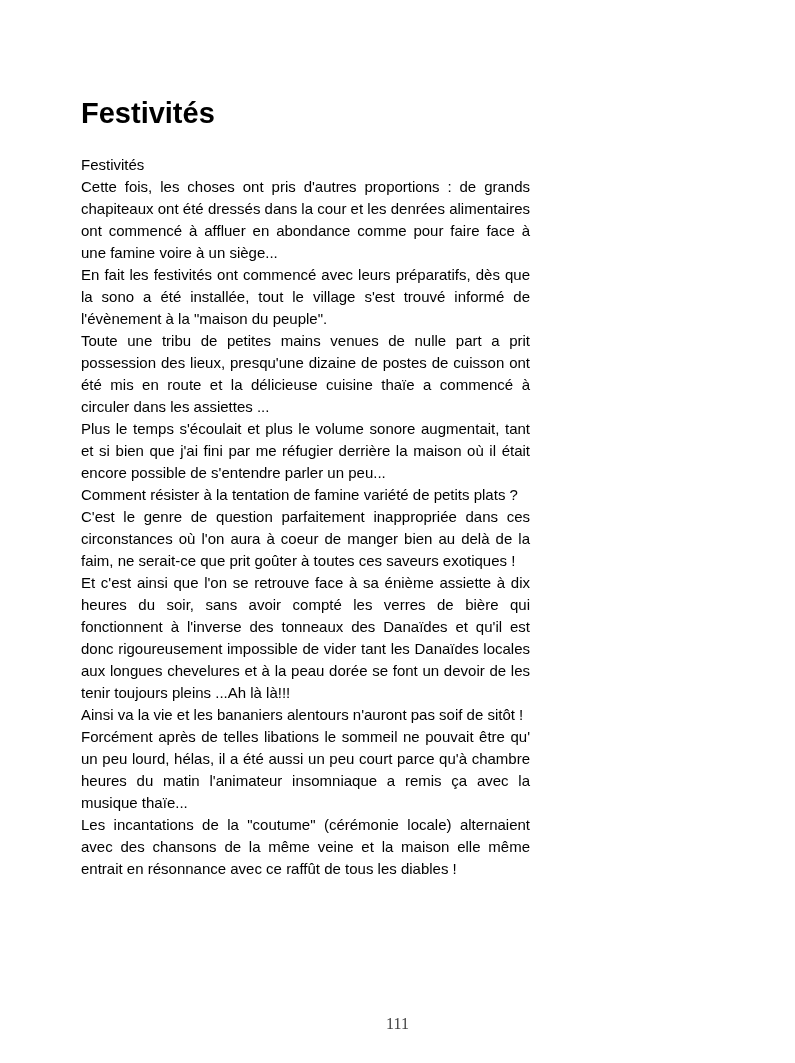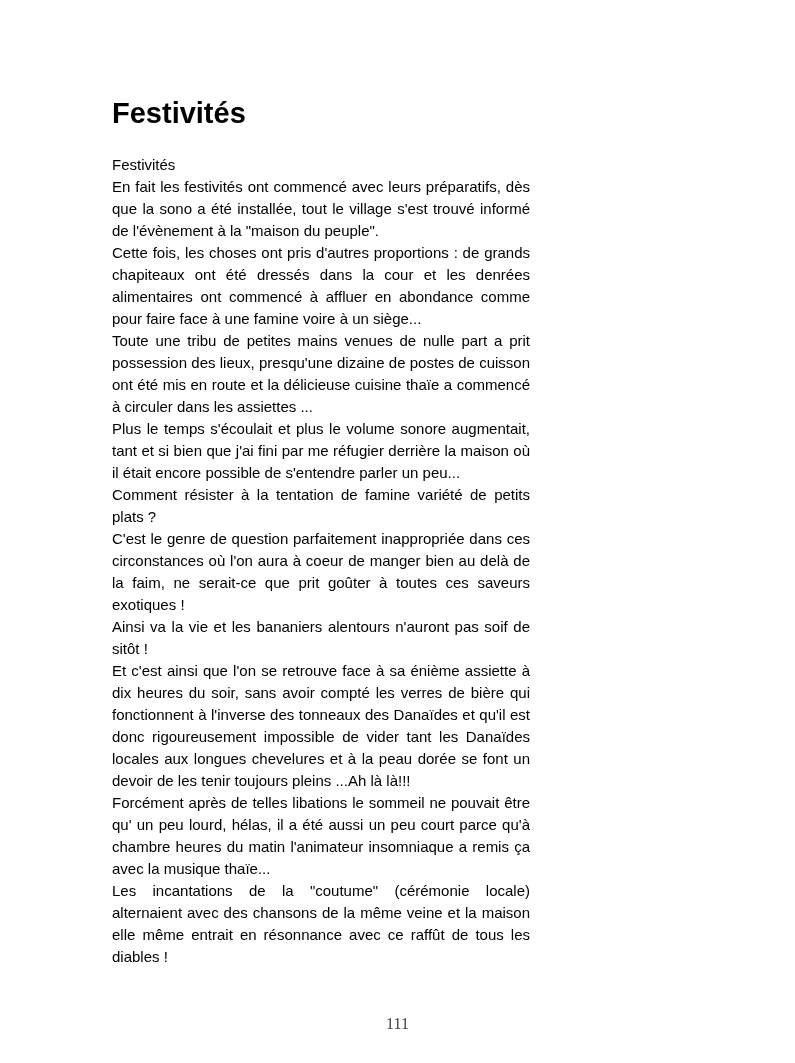--- a/index.html
+++ b/index.html
@@ -15,21 +15,21 @@
     font-family: "Liberation Sans", sans-serif;
     color: #000000;
   }
   .page {
     position: absolute;
     top: 0;
     left: 0;
     width: 662px;
     height: 1063px;
     box-sizing: border-box;
-    padding: 97px 132px 0 112px;
+    padding: 97px 132px 0 81px;
     background: #ffffff;
   }
   h1.doc-title {
     margin: 0 0 24px 0;
     font-size: 29px;
     font-weight: bold;
     letter-spacing: 0px;
     font-family: "Liberation Sans", sans-serif;
   }
   .doc-body p {
@@ -54,27 +54,27 @@
 </style>
 </head>
 <body>
 
 <div class="page">
 
   <h1 class="doc-title">Festivités</h1>
 
   <div class="doc-body">
     <p>Festivités</p>
+    <p>Cette fois, les choses ont pris d'autres proportions : de grands chapiteaux ont été dressés dans la cour et les denrées alimentaires ont commencé à affluer en abondance comme pour faire face à une famine voire à un siège...</p>
     <p>En fait les festivités ont commencé avec leurs préparatifs, dès que la sono a été installée, tout le village s'est trouvé informé de l'évènement à la "maison du peuple".</p>
-    <p>Cette fois, les choses ont pris d'autres proportions : de grands chapiteaux ont été dressés dans la cour et les denrées alimentaires ont commencé à affluer en abondance comme pour faire face à une famine voire à un siège...</p>
     <p>Toute une tribu de petites mains venues de nulle part a prit possession des lieux, presqu'une dizaine de postes de cuisson ont été mis en route et la délicieuse cuisine thaïe a commencé à circuler dans les assiettes ...</p>
     <p>Plus le temps s'écoulait et plus le volume sonore augmentait, tant et si bien que j'ai fini par me réfugier derrière la maison où il était encore possible de s'entendre parler un peu...</p>
     <p>Comment résister à la tentation de famine variété de petits plats ?</p>
     <p>C'est le genre de question parfaitement inappropriée dans ces circonstances où l'on aura à coeur de manger bien au delà de la faim, ne serait-ce que prit goûter à toutes ces saveurs exotiques !</p>
+    <p>Et c'est ainsi que l'on se retrouve face à sa énième assiette à dix heures du soir, sans avoir compté les verres de bière qui fonctionnent à l'inverse des tonneaux des Danaïdes et qu'il est donc rigoureusement impossible de vider tant les Danaïdes locales aux longues chevelures et à la peau dorée se font un devoir de les tenir toujours pleins ...Ah là là!!!</p>
     <p>Ainsi va la vie et les bananiers alentours n'auront pas soif de sitôt !</p>
-    <p>Et c'est ainsi que l'on se retrouve face à sa énième assiette à dix heures du soir, sans avoir compté les verres de bière qui fonctionnent à l'inverse des tonneaux des Danaïdes et qu'il est donc rigoureusement impossible de vider tant les Danaïdes locales aux longues chevelures et à la peau dorée se font un devoir de les tenir toujours pleins ...Ah là là!!!</p>
     <p>Forcément après de telles libations le sommeil ne pouvait être qu' un peu lourd, hélas, il a été aussi un peu court parce qu'à chambre heures du matin l'animateur insomniaque a remis ça avec la musique thaïe...</p>
     <p>Les incantations de la "coutume" (cérémonie locale) alternaient avec des chansons de la même veine et la maison elle même entrait en résonnance avec ce raffût de tous les diables !</p>
   </div>
 
   <div class="page-number">111</div>
 
 </div>
 
 </body></html>

